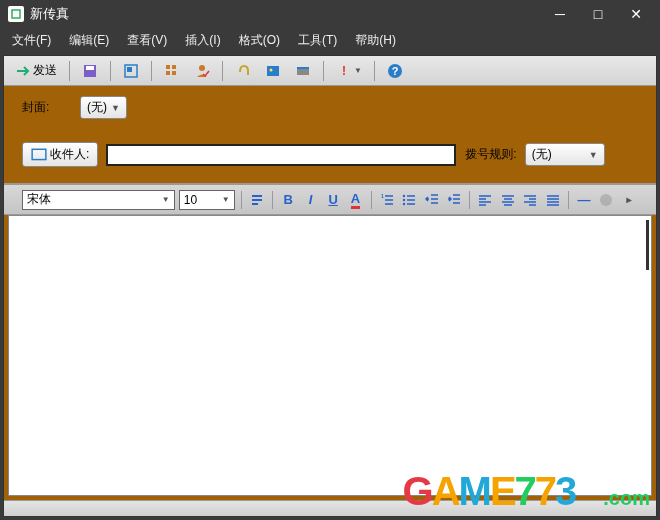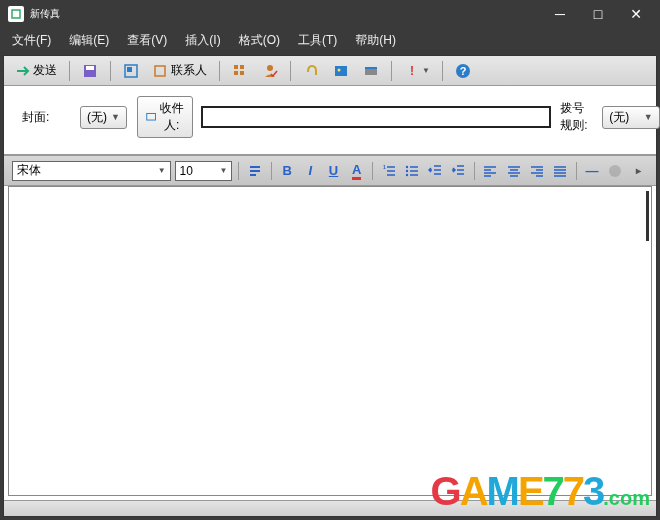--- a/index.html
+++ b/index.html
@@ -1,51 +1,51 @@
 <!DOCTYPE html>
 <html><head>
 <meta charset="utf-8">
 <style>
   * { box-sizing: border-box; margin: 0; padding: 0; }
   body { font-family: "Microsoft YaHei", Arial, sans-serif; font-size: 12px; background: #555; width: 660px; height: 520px; overflow: hidden; }
   .window { width: 660px; height: 520px; background: #3a3a3a; display: flex; flex-direction: column; }
   .titlebar { background: #3a3a3a; color: #fff; display: flex; align-items: center; padding: 4px 8px; height: 28px; }
   .titlebar .icon { width: 16px; height: 16px; background: #fff; border-radius: 2px; margin-right: 6px; display:flex;align-items:center;justify-content:center; }
   .titlebar .icon svg { width:10px;height:10px; }
-  .titlebar .title { font-size: 10px; flex: 1; }
+  .titlebar .title { font-size: 13px; flex: 1; }
   .winbtns { display: flex; gap: 18px; margin-right: 6px; }
   .winbtn { width: 20px; height: 20px; color: #fff; display:flex;align-items:center;justify-content:center; cursor:pointer; font-size:14px; }
   .menubar { background: #3a3a3a; color: #eee; display: flex; padding: 2px 8px 4px; gap: 10px; font-size: 12px; }
   .menubar span { cursor:pointer; padding:2px 4px; }
-  .content { background: #ffffff; flex:1; display:flex; flex-direction:column; border:1px solid #333; margin:0 3px 3px; }
+  .content { background: #a16207; flex:1; display:flex; flex-direction:column; border:1px solid #333; margin:0 3px 3px; }
   .toolbar { background: linear-gradient(#e8e8e8,#d4d4d4); border-bottom:1px solid #999; display:flex; align-items:center; padding:3px 6px; gap:4px; height:30px; }
   .tbtn { padding:2px 4px; display:flex; align-items:center; gap:2px; cursor:pointer; border:1px solid transparent; border-radius:2px; }
   .tsep { width:1px; height:20px; background:#999; margin:0 3px; }
-  .form-area { padding:10px 18px; display:flex; flex-direction:row; gap:10px; }
+  .form-area { padding:10px 18px; display:flex; flex-direction:column; gap:23px; }
   .row { display:flex; align-items:center; gap:8px; }
   .label { width:50px; text-align:left; }
   .dropdown { background:linear-gradient(#fff,#e4e4e4); border:1px solid #888; border-radius:3px; padding:2px 6px; display:flex; align-items:center; gap:4px; cursor:pointer; font-size:12px; }
   .dropdown .arrow { font-size:9px; color:#555; }
   .btn-recip { background:linear-gradient(#fff,#e4e4e4); border:1px solid #888; border-radius:3px; padding:3px 8px; display:flex; align-items:center; gap:3px; cursor:pointer;text-align:center; }
   .input { background:#fff; border:2px solid #222; height:22px; padding:2px 4px; }
   .recip-input { flex:0 0 350px; }
   .subj-input { flex:1; }
   .rule-drop { width:80px; }
-  .editor-bar { background:linear-gradient(#d8d8d8,#c4c4c4); border-top:2px solid #999; border-bottom:1px solid #999; display:flex; align-items:center; padding:4px 8px; gap:4px; height:32px; margin-top:6px; }
+  .editor-bar { background:linear-gradient(#d8d8d8,#c4c4c4); border-top:2px solid #999; border-bottom:1px solid #999; display:flex; align-items:center; padding:4px 18px; gap:4px; height:32px; margin-top:6px; }
   .font-select { background:#fff; border:1px solid #666; padding:2px 4px; width:165px; height:20px; display:flex; align-items:center; font-size:12px; }
   .size-select { background:#fff; border:1px solid #666; padding:2px 4px; width:60px; height:20px; display:flex; align-items:center; gap:3px; font-size:12px; }
   .ebtn { width:20px; height:20px; display:flex; align-items:center; justify-content:center; color:#2962c9; font-weight:bold; cursor:pointer; font-size:13px; }
   .esep { width:1px; height:18px; background:#999; margin:0 2px; }
   .editor { background:#fff; flex:1; margin:0 4px 4px; border:1px solid #888; position:relative; }
   .editor .scroll { position:absolute; right:2px; top:4px; width:3px; height:50px; background:#333; }
   .statusbar { height:16px; background:linear-gradient(#e4e4e4,#cfcfcf); border-top:1px solid #999; }
   .watermark { position:absolute; bottom:6px; right:10px; font-size:40px; font-weight:900; font-family: Arial Black, sans-serif; letter-spacing:-2px; pointer-events:none; }
   .watermark .g{color:#e63946;} .watermark .a{color:#f4a300;} .watermark .m{color:#1fa8d8;} .watermark .e{color:#f4a300;}
   .watermark .n7{color:#23cc5e;} .watermark .n72{color:#f4a300;} .watermark .n73{color:#1fa8d8;}
-  .watermark .com{color:#23cc5e; font-size:20px; letter-spacing:0;}
+  .watermark .com{color:#23cc5e; font-size:20px; letter-spacing:0;margin-left:28px;}
   .ico { width:16px; height:16px; display:inline-flex; align-items:center; justify-content:center; }
 </style>
 </head>
 <body>
 
 <div class="window">
   <div class="titlebar">
     <span class="icon">
         <svg viewBox="0 0 10 10">
           <rect x="1" y="1" width="8" height="8" fill="none" stroke="#3a6" stroke-width="1.5"></rect>
@@ -88,28 +88,20 @@
         </div>
       <div class="tsep"></div>
       <div class="tbtn">
           <span class="ico">
             <svg viewBox="0 0 16 16">
               <rect x="2" y="2" width="12" height="12" fill="none" stroke="#2a7ec9" stroke-width="1.5"></rect>
               <rect x="4" y="4" width="5" height="5" fill="#2a7ec9"></rect>
             </svg>
           </span>
         </div>
-      <div class="tbtn">
-        <span class="ico">
-            <svg viewBox="0 0 16 16">
-              <rect x="2" y="3" width="10" height="10" fill="none" stroke="#c97b2a" stroke-width="1.5"></rect>
-            </svg>
-          </span>
-        <span>联系人</span>
-      </div>
       <div class="tsep"></div>
       <div class="tbtn">
           <span class="ico">
             <svg viewBox="0 0 16 16">
               <rect x="2" y="2" width="4" height="4" fill="#c97b2a"></rect>
               <rect x="8" y="2" width="4" height="4" fill="#c97b2a"></rect>
               <rect x="2" y="8" width="4" height="4" fill="#c97b2a"></rect>
               <rect x="8" y="8" width="4" height="4" fill="#c97b2a"></rect>
             </svg>
           </span>

